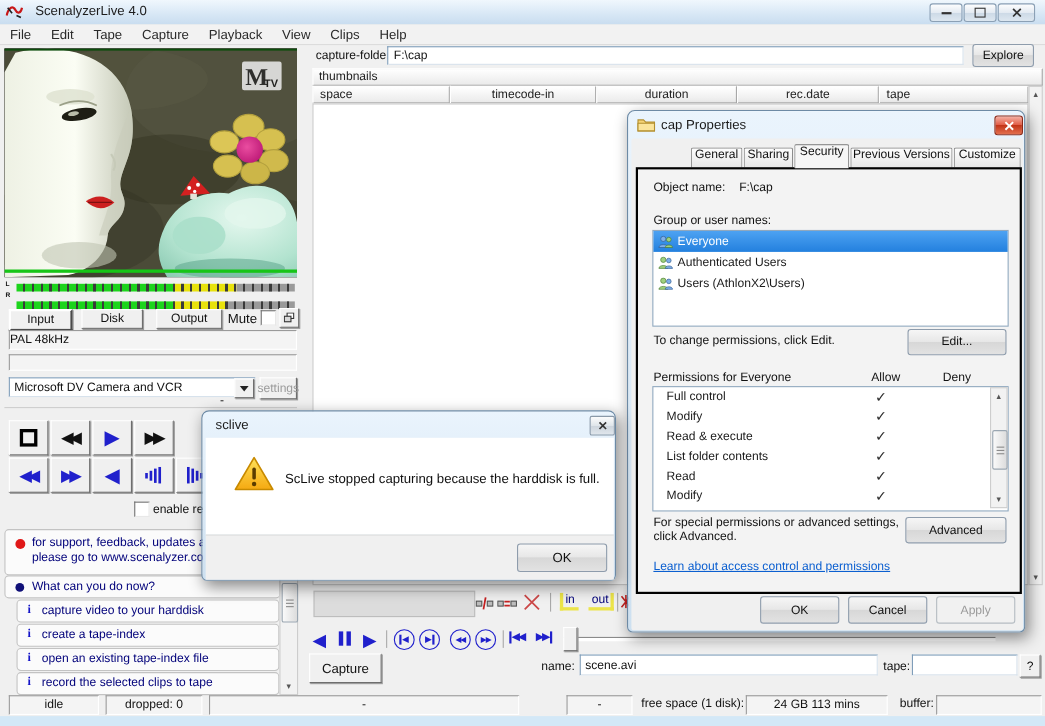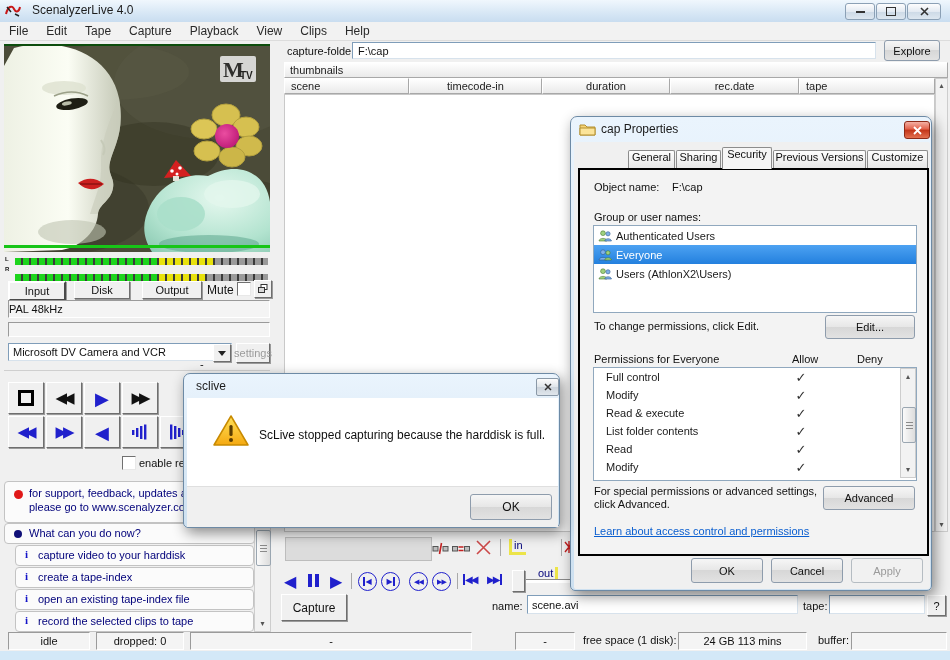--- a/index.html
+++ b/index.html
@@ -73,21 +73,21 @@
   .check{font-family:"DejaVu Sans",sans-serif;font-size:13px;color:#2f2f2f;font-weight:bold;}
 
   
   .sbar{background:#f2f2f2;border:1px solid #cdcdcd;box-sizing:border-box;}
   .sthumb{background:linear-gradient(90deg,#fafafa,#dcdcdc);border:1px solid #9aa6b1;border-radius:2px;
     display:flex;align-items:center;justify-content:center;flex-direction:column;}
   .grip{width:7px;height:1px;background:#8a8a8a;margin:1px 0;}
   .sarr{font-size:8px;color:#555;display:flex;align-items:center;justify-content:center;}
 
   .yellowL{border-left:3px solid #ece449;border-bottom:3px solid #ece449;padding:0 3px 1px 2px;color:#00007a;font-size:11px;}
-  .yellowR{border-right:3px solid #ece449;border-bottom:3px solid #ece449;padding:0 2px 1px 3px;color:#00007a;font-size:11px;margin-top:28px;}
+  .yellowR{border-right:3px solid #ece449;border-bottom:3px solid #ece449;padding:0 2px 1px 3px;color:#00007a;font-size:11px;}
   .sep{width:1px;background:#a9a9a9;}
 </style>
 </head>
 <body>
 
 <div class="app">
 
   <div class="abs titlebar">
     <svg class="abs" style="left:5px;top:4px" width="16" height="14" viewBox="0 0 16 14">
       <path d="M1,10 C3,2 7,1 9,5 C11,9 14,8 15,3" stroke="#c81818" stroke-width="2" fill="none"></path>
@@ -121,21 +121,21 @@
   <span class="abs" style="left:287px;top:45px">capture-folder:</span>
   <div class="abs sunken" style="left:352px;top:42px;width:524px;height:17px;line-height:16px;padding-left:5px;box-sizing:border-box"><span>F:\cap</span></div>
   <div class="abs vbtn" style="left:884px;top:40px;width:54px;height:19px">
       <span>Explore</span>
     </div>
 
   <div class="abs hdrcell" style="left:284px;top:62px;width:664px;height:16px;padding-left:5px">
       <span>thumbnails</span>
     </div>
   <div class="abs hdrcell" style="left:284px;top:78px;width:125px;height:16px;padding-left:6px">
-      <span>scene</span>
+      <span>space</span>
     </div>
   <div class="abs hdrcell" style="left:409px;top:78px;width:133px;height:16px;justify-content:center">
       <span>timecode-in</span>
     </div>
   <div class="abs hdrcell" style="left:542px;top:78px;width:128px;height:16px;justify-content:center">
       <span>duration</span>
     </div>
   <div class="abs hdrcell" style="left:670px;top:78px;width:129px;height:16px;justify-content:center">
       <span>rec.date</span>
     </div>
@@ -415,21 +415,21 @@
       <span>-</span>
     </div>
   <span class="abs" style="left:583px;top:634px">free space (1 disk):</span>
   <div class="abs panel-in" style="left:678px;top:632px;width:127px;height:16px;display:flex;align-items:center;justify-content:center">
       <span>24 GB 113 mins</span>
     </div>
   <span class="abs" style="left:818px;top:634px">buffer:</span>
   <div class="abs panel-in" style="left:851px;top:632px;width:94px;height:16px"><span></span></div>
   <div class="abs bottomstrip"></div>
 
-  <div class="abs dlg" style="left:570px;top:116px;width:362px;height:475px;z-index:10;box-sizing:border-box">
+  <div class="abs dlg" style="left:570px;top:100px;width:362px;height:475px;z-index:10;box-sizing:border-box">
     <svg class="abs" style="left:8px;top:5px" width="17" height="15" viewBox="0 0 17 15">
       <path d="M1,3 L6,3 L8,5 L16,5 L16,13 L1,13 Z" fill="#f5d376" stroke="#b38f2f"></path>
       <path d="M1,6 L16,6 L16,13 L1,13 Z" fill="#fbe49a" stroke="#b38f2f"></path>
     </svg>
     <span class="abs dlg-title" style="left:30px;top:5px">cap Properties</span>
     <div class="abs closebtn-red" style="left:333px;top:4px;width:24px;height:16px">
       <svg width="9" height="9" viewBox="0 0 9 9">
           <path d="M1,1 L8,8 M8,1 L1,8" stroke="#fff" stroke-width="1.8"></path>
         </svg>
     </div>
@@ -449,37 +449,37 @@
         </div>
       <div class="tab" style="left:245px;top:8px;width:61px">
           <span>Customize</span>
         </div>
 
       <div class="tabpage" style="left:4px;top:26px;width:347px;height:384px">
         <span class="abs" style="left:14px;top:11px">Object name:</span>
         <span class="abs" style="left:92px;top:11px">F:\cap</span>
         <span class="abs" style="left:14px;top:41px">Group or user names:</span>
         <div class="listbox" style="left:13px;top:55px;width:322px;height:86px">
+          <div class="lrow selected">
+            <svg width="14" height="12" viewBox="0 0 14 12" style="margin-right:4px">
+              <circle cx="5" cy="3.2" r="2.4" fill="#7fb0e8" stroke="#2f5a8f" stroke-width=".6"></circle>
+              <path d="M1,11 C1,7.5 9,7.5 9,11 Z" fill="#7fb0e8" stroke="#2f5a8f" stroke-width=".6"></path>
+              <circle cx="10" cy="3.8" r="2.1" fill="#9fd07f" stroke="#4a7a2f" stroke-width=".6"></circle>
+              <path d="M6.8,11 C6.8,8 13.4,8 13.4,11 Z" fill="#9fd07f" stroke="#4a7a2f" stroke-width=".6"></path>
+            </svg>
+            <span>Everyone</span>
+          </div>
           <div class="lrow">
             <svg width="14" height="12" viewBox="0 0 14 12" style="margin-right:4px">
               <circle cx="5" cy="3.2" r="2.4" fill="#9fd07f" stroke="#4a7a2f" stroke-width=".6"></circle>
               <path d="M1,11 C1,7.5 9,7.5 9,11 Z" fill="#9fd07f" stroke="#4a7a2f" stroke-width=".6"></path>
               <circle cx="10" cy="3.8" r="2.1" fill="#7fb0e8" stroke="#2f5a8f" stroke-width=".6"></circle>
               <path d="M6.8,11 C6.8,8 13.4,8 13.4,11 Z" fill="#7fb0e8" stroke="#2f5a8f" stroke-width=".6"></path>
             </svg>
             <span>Authenticated Users</span>
-          </div>
-          <div class="lrow selected">
-            <svg width="14" height="12" viewBox="0 0 14 12" style="margin-right:4px">
-              <circle cx="5" cy="3.2" r="2.4" fill="#7fb0e8" stroke="#2f5a8f" stroke-width=".6"></circle>
-              <path d="M1,11 C1,7.5 9,7.5 9,11 Z" fill="#7fb0e8" stroke="#2f5a8f" stroke-width=".6"></path>
-              <circle cx="10" cy="3.8" r="2.1" fill="#9fd07f" stroke="#4a7a2f" stroke-width=".6"></circle>
-              <path d="M6.8,11 C6.8,8 13.4,8 13.4,11 Z" fill="#9fd07f" stroke="#4a7a2f" stroke-width=".6"></path>
-            </svg>
-            <span>Everyone</span>
           </div>
           <div class="lrow">
             <svg width="14" height="12" viewBox="0 0 14 12" style="margin-right:4px">
               <circle cx="5" cy="3.2" r="2.4" fill="#9fd07f" stroke="#4a7a2f" stroke-width=".6"></circle>
               <path d="M1,11 C1,7.5 9,7.5 9,11 Z" fill="#9fd07f" stroke="#4a7a2f" stroke-width=".6"></path>
               <circle cx="10" cy="3.8" r="2.1" fill="#7fb0e8" stroke="#2f5a8f" stroke-width=".6"></circle>
               <path d="M6.8,11 C6.8,8 13.4,8 13.4,11 Z" fill="#7fb0e8" stroke="#2f5a8f" stroke-width=".6"></path>
             </svg>
             <span>Users (AthlonX2\Users)</span>
           </div>

